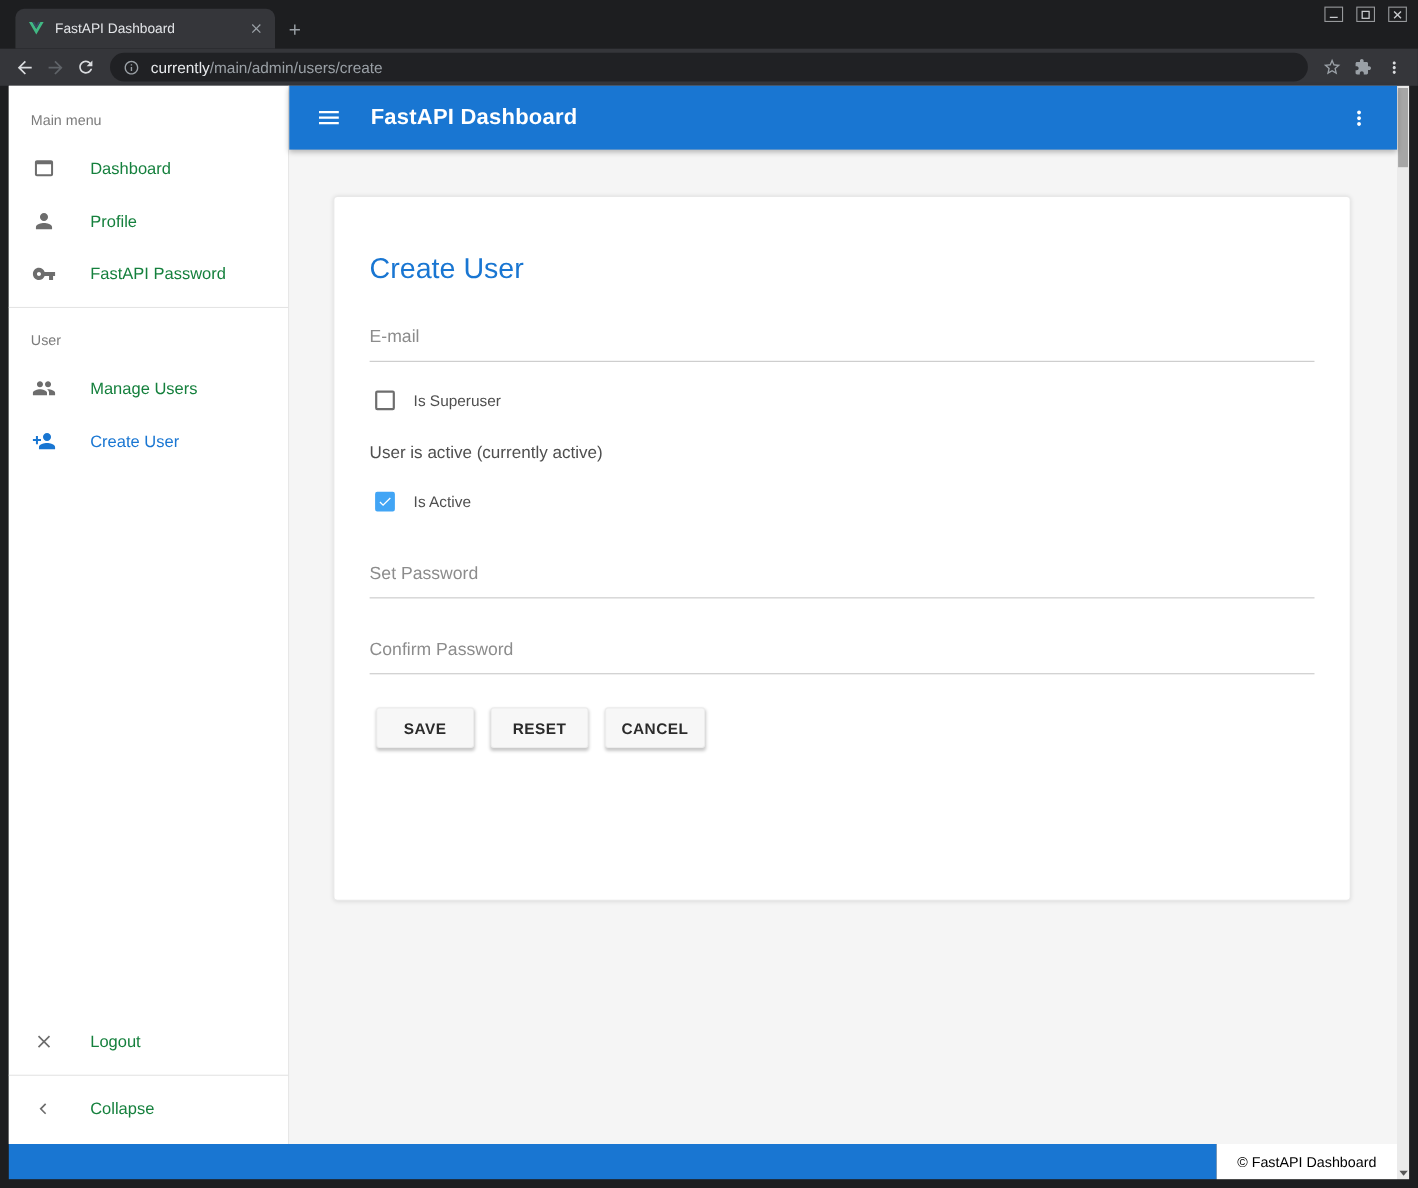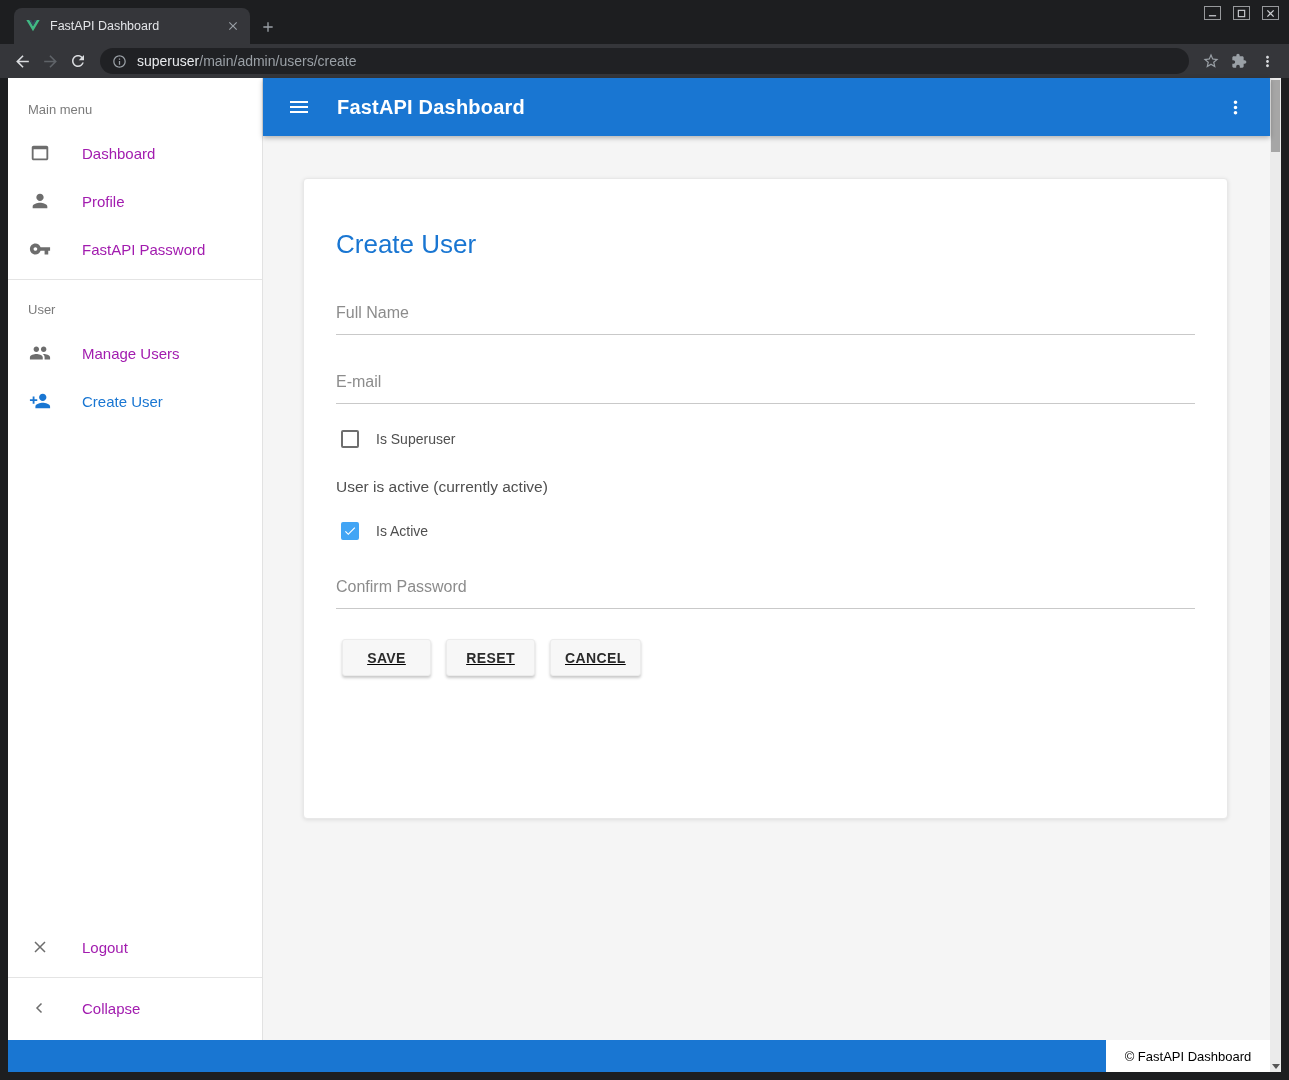--- a/index.html
+++ b/index.html
@@ -40,21 +40,21 @@
 
   
   .page { display:flex; height:994px; margin:0 8px; }
   .page-main { flex:1; display:flex; flex-direction:column; min-width:0; }
   .content-row { flex:1; display:flex; min-height:0; background:#f5f5f5; }
 
   
   .sidebar { width:255px; background:#ffffff; border-right:1px solid #e2e2e2; display:flex; flex-direction:column; flex:none; }
   .side-label { font-size:13px; color:#7b7b7b; padding:24px 20px 12px 20px; }
   .side-label.second { padding-top:16px; }
-  .side-item { height:48px; display:flex; align-items:center; padding:0 20px; gap:30px; font-size:15px; color:#a21caf; cursor:pointer; flex:none; }
+  .side-item { height:48px; display:flex; align-items:center; padding:0 20px; gap:30px; font-size:15px; color:#15803d; cursor:pointer; flex:none; }
   .side-item .ic { width:24px; height:24px; color:#6d6d6d; display:flex; align-items:center; justify-content:center; flex:none; }
   .side-item.active { color:#1976d2; }
   .side-item.active .ic { color:#1976d2; }
   .side-divider { height:1px; background:#e4e4e4; margin:6px 0; flex:none; }
   .side-spacer { flex:1; }
   .side-bottom-pad { height:8px; flex:none; }
 
   
   .main { flex:1; display:flex; flex-direction:column; min-width:0; }
   .appbar {
@@ -81,21 +81,21 @@
     font-size:16px; padding:4px 0 12px 0; font-family:inherit; color:#333;
   }
   .m-field input::placeholder { color:#8c8c8c; opacity:1; }
 
   .hint { margin-top:30px; font-size:15.5px; color:#4f4f4f; }
   .cb-row { margin-top:26px; display:flex; align-items:center; gap:17px; padding-left:5px; }
   .cb { width:18px; height:18px; border:2px solid #6e6e6e; border-radius:2px; cursor:pointer; flex:none; }
   .cb.checked { border-color:#42a5f5; background:#42a5f5; display:flex; align-items:center; justify-content:center; }
   .cb-label { font-size:14px; color:#4f4f4f; cursor:pointer; }
 
-  .btn-row { margin-top:30px; display:flex; gap:15px; padding-left:6px;text-decoration:underline; }
+  .btn-row { margin-top:30px; display:flex; gap:15px; padding-left:6px; }
   .btn {
     min-width:89px; height:37px; background:#f7f7f7; border:1px solid #ececec; border-radius:3px;
     box-shadow:0 2px 3px rgba(0,0,0,.22); font-size:14px; font-weight:bold; color:#2b2b2b;
     display:flex; align-items:center; justify-content:center; letter-spacing:.4px;
     font-family:inherit; cursor:pointer; padding:0 14px;
   }
 
   
   .footer { height:32px; display:flex; flex:none; }
   .footer-blue { flex:1; background:#1976d2; }
@@ -165,21 +165,21 @@
       <svg viewBox="0 0 24 24" width="18" height="18" fill="currentColor">
           <path d="M17.65 6.35C16.2 4.9 14.21 4 12 4c-4.42 0-7.99 3.58-7.99 8s3.57 8 7.99 8c3.73 0 6.84-2.55 7.73-6h-2.08c-.82 2.33-3.04 4-5.65 4-3.31 0-6-2.69-6-6s2.69-6 6-6c1.66 0 3.14.69 4.22 1.78L13 11h7V4l-2.35 2.35z"></path>
         </svg>
     </div>
     <div class="omnibox">
       <span class="omni-info">
         <svg viewBox="0 0 24 24" width="15" height="15" fill="currentColor">
             <path d="M11 7h2v2h-2zm0 4h2v6h-2zm1-9C6.48 2 2 6.48 2 12s4.48 10 10 10 10-4.48 10-10S17.52 2 12 2zm0 18c-4.41 0-8-3.59-8-8s3.59-8 8-8 8 3.59 8 8-3.59 8-8 8z"></path>
           </svg>
       </span>
-      <span class="url"><span class="host">superuser</span><span class="path">/main/admin/users/create</span></span>
+      <span class="url"><span class="host">currently</span><span class="path">/main/admin/users/create</span></span>
     </div>
     <div class="tool-btn dim">
       <svg viewBox="0 0 24 24" width="18" height="18" fill="currentColor">
           <path d="M22 9.24l-7.19-.62L12 2 9.19 8.63 2 9.24l5.46 4.73L5.82 21 12 17.27 18.18 21l-1.63-7.03L22 9.24zM12 15.4l-3.76 2.27 1-4.28-3.32-2.88 4.38-.38L12 6.1l1.71 4.04 4.38.38-3.32 2.88 1 4.28L12 15.4z"></path>
         </svg>
     </div>
     <div class="tool-btn dim">
       <svg viewBox="0 0 24 24" width="16" height="16" fill="currentColor">
           <path d="M20.5 11H19V7c0-1.1-.9-2-2-2h-4V3.5C13 2.12 11.88 1 10.5 1S8 2.12 8 3.5V5H4c-1.1 0-1.99.9-1.99 2v3.8H3.5c1.49 0 2.7 1.21 2.7 2.7s-1.21 2.7-2.7 2.7H2V20c0 1.1.9 2 2 2h3.8v-1.5c0-1.49 1.21-2.7 2.7-2.7 1.49 0 2.7 1.21 2.7 2.7V22H17c1.1 0 2-.9 2-2v-4h1.5c1.38 0 2.5-1.12 2.5-2.5S21.88 11 20.5 11z"></path>
         </svg>
@@ -284,23 +284,20 @@
               <svg viewBox="0 0 24 24" width="21" height="21" fill="currentColor">
                   <path d="M12 8c1.1 0 2-.9 2-2s-.9-2-2-2-2 .9-2 2 .9 2 2 2zm0 2c-1.1 0-2 .9-2 2s.9 2 2 2 2-.9 2-2-.9-2-2-2zm0 6c-1.1 0-2 .9-2 2s.9 2 2 2 2-.9 2-2-.9-2-2-2z"></path>
                 </svg>
             </span>
           </header>
 
           <div class="content">
             <div class="card">
               <div class="card-title">Create User</div>
 
-              <div class="m-field first">
-                <input type="text" placeholder="Full Name" style="">
-              </div>
 
               <div class="m-field">
                 <input type="text" placeholder="E-mail" style="">
               </div>
 
 
               <div class="cb-row">
                 <span class="cb"></span>
                 <span class="cb-label">Is Superuser</span>
               </div>
@@ -309,20 +306,23 @@
 
               <div class="cb-row">
                 <span class="cb checked">
                   <svg viewBox="0 0 24 24" width="14" height="14" fill="#ffffff">
                       <path d="M9 16.17 4.83 12l-1.42 1.41L9 19 21 7l-1.41-1.41z"></path>
                     </svg>
                 </span>
                 <span class="cb-label">Is Active</span>
               </div>
 
+              <div class="m-field gap-lg">
+                <input type="text" placeholder="Set Password" style="">
+              </div>
 
               <div class="m-field">
                 <input type="text" placeholder="Confirm Password" style="">
               </div>
 
               <div class="btn-row">
                 <button class="btn">SAVE</button>
                 <button class="btn">RESET</button>
                 <button class="btn">CANCEL</button>
               </div>

